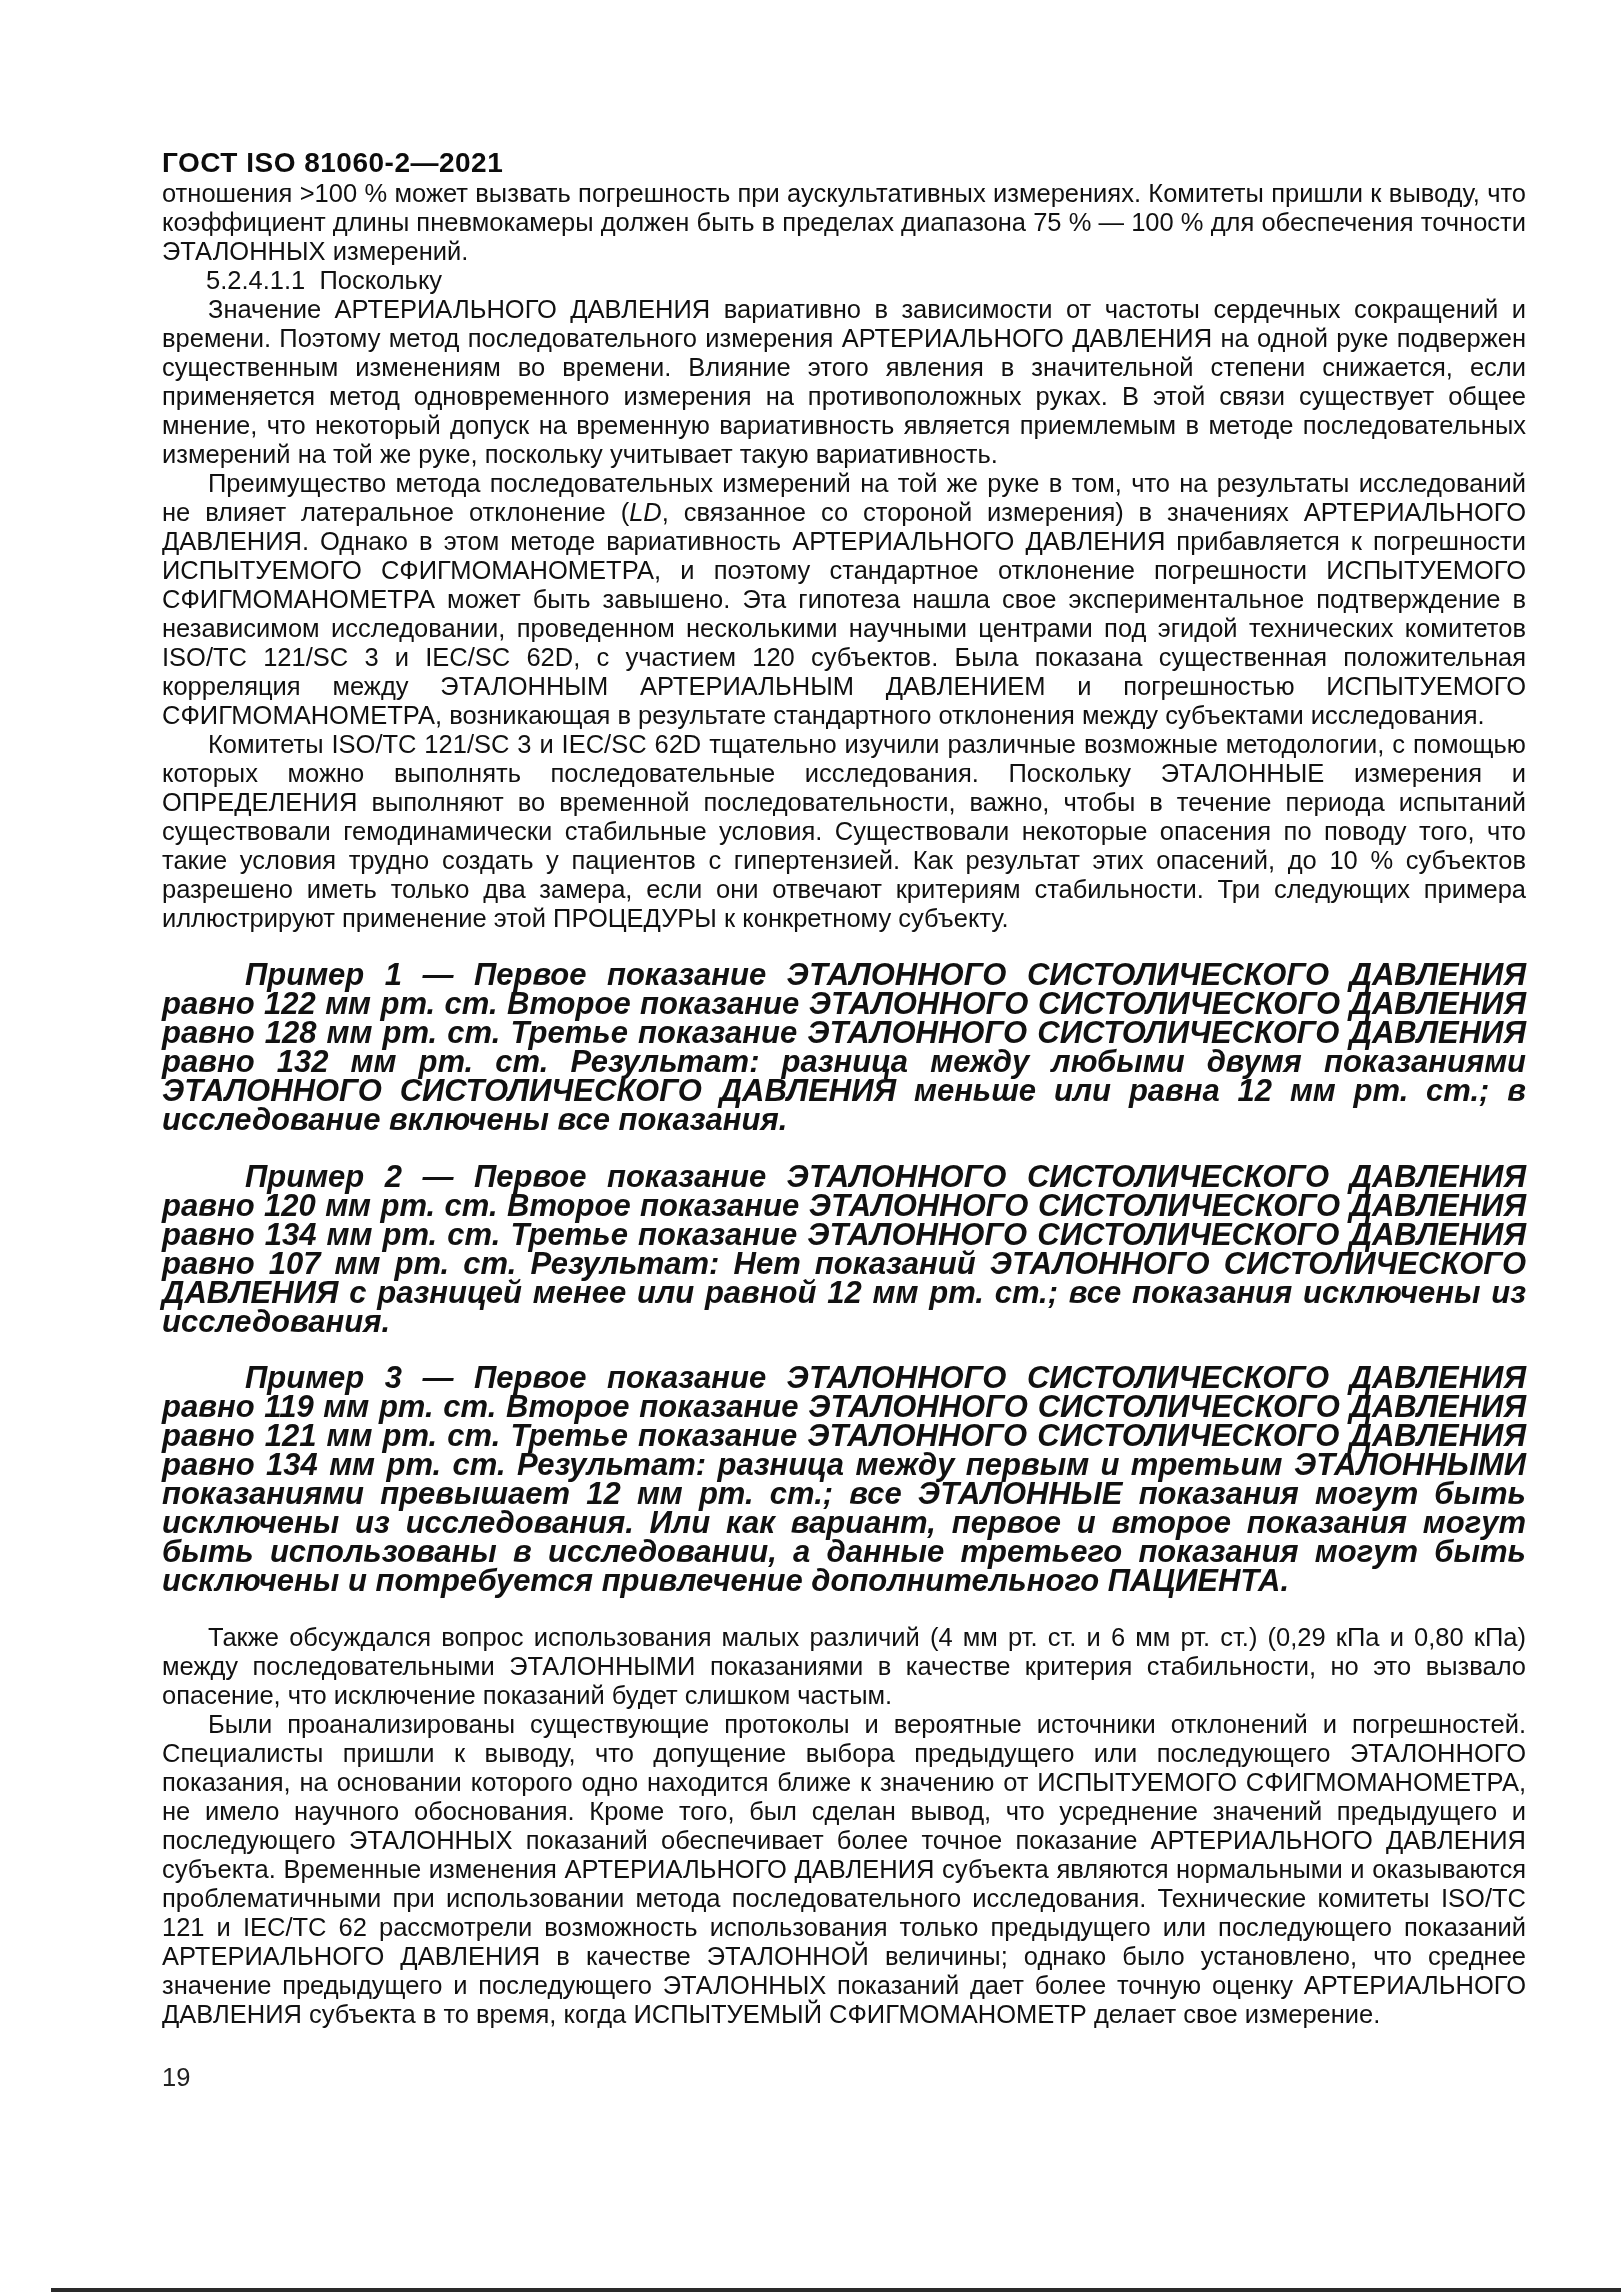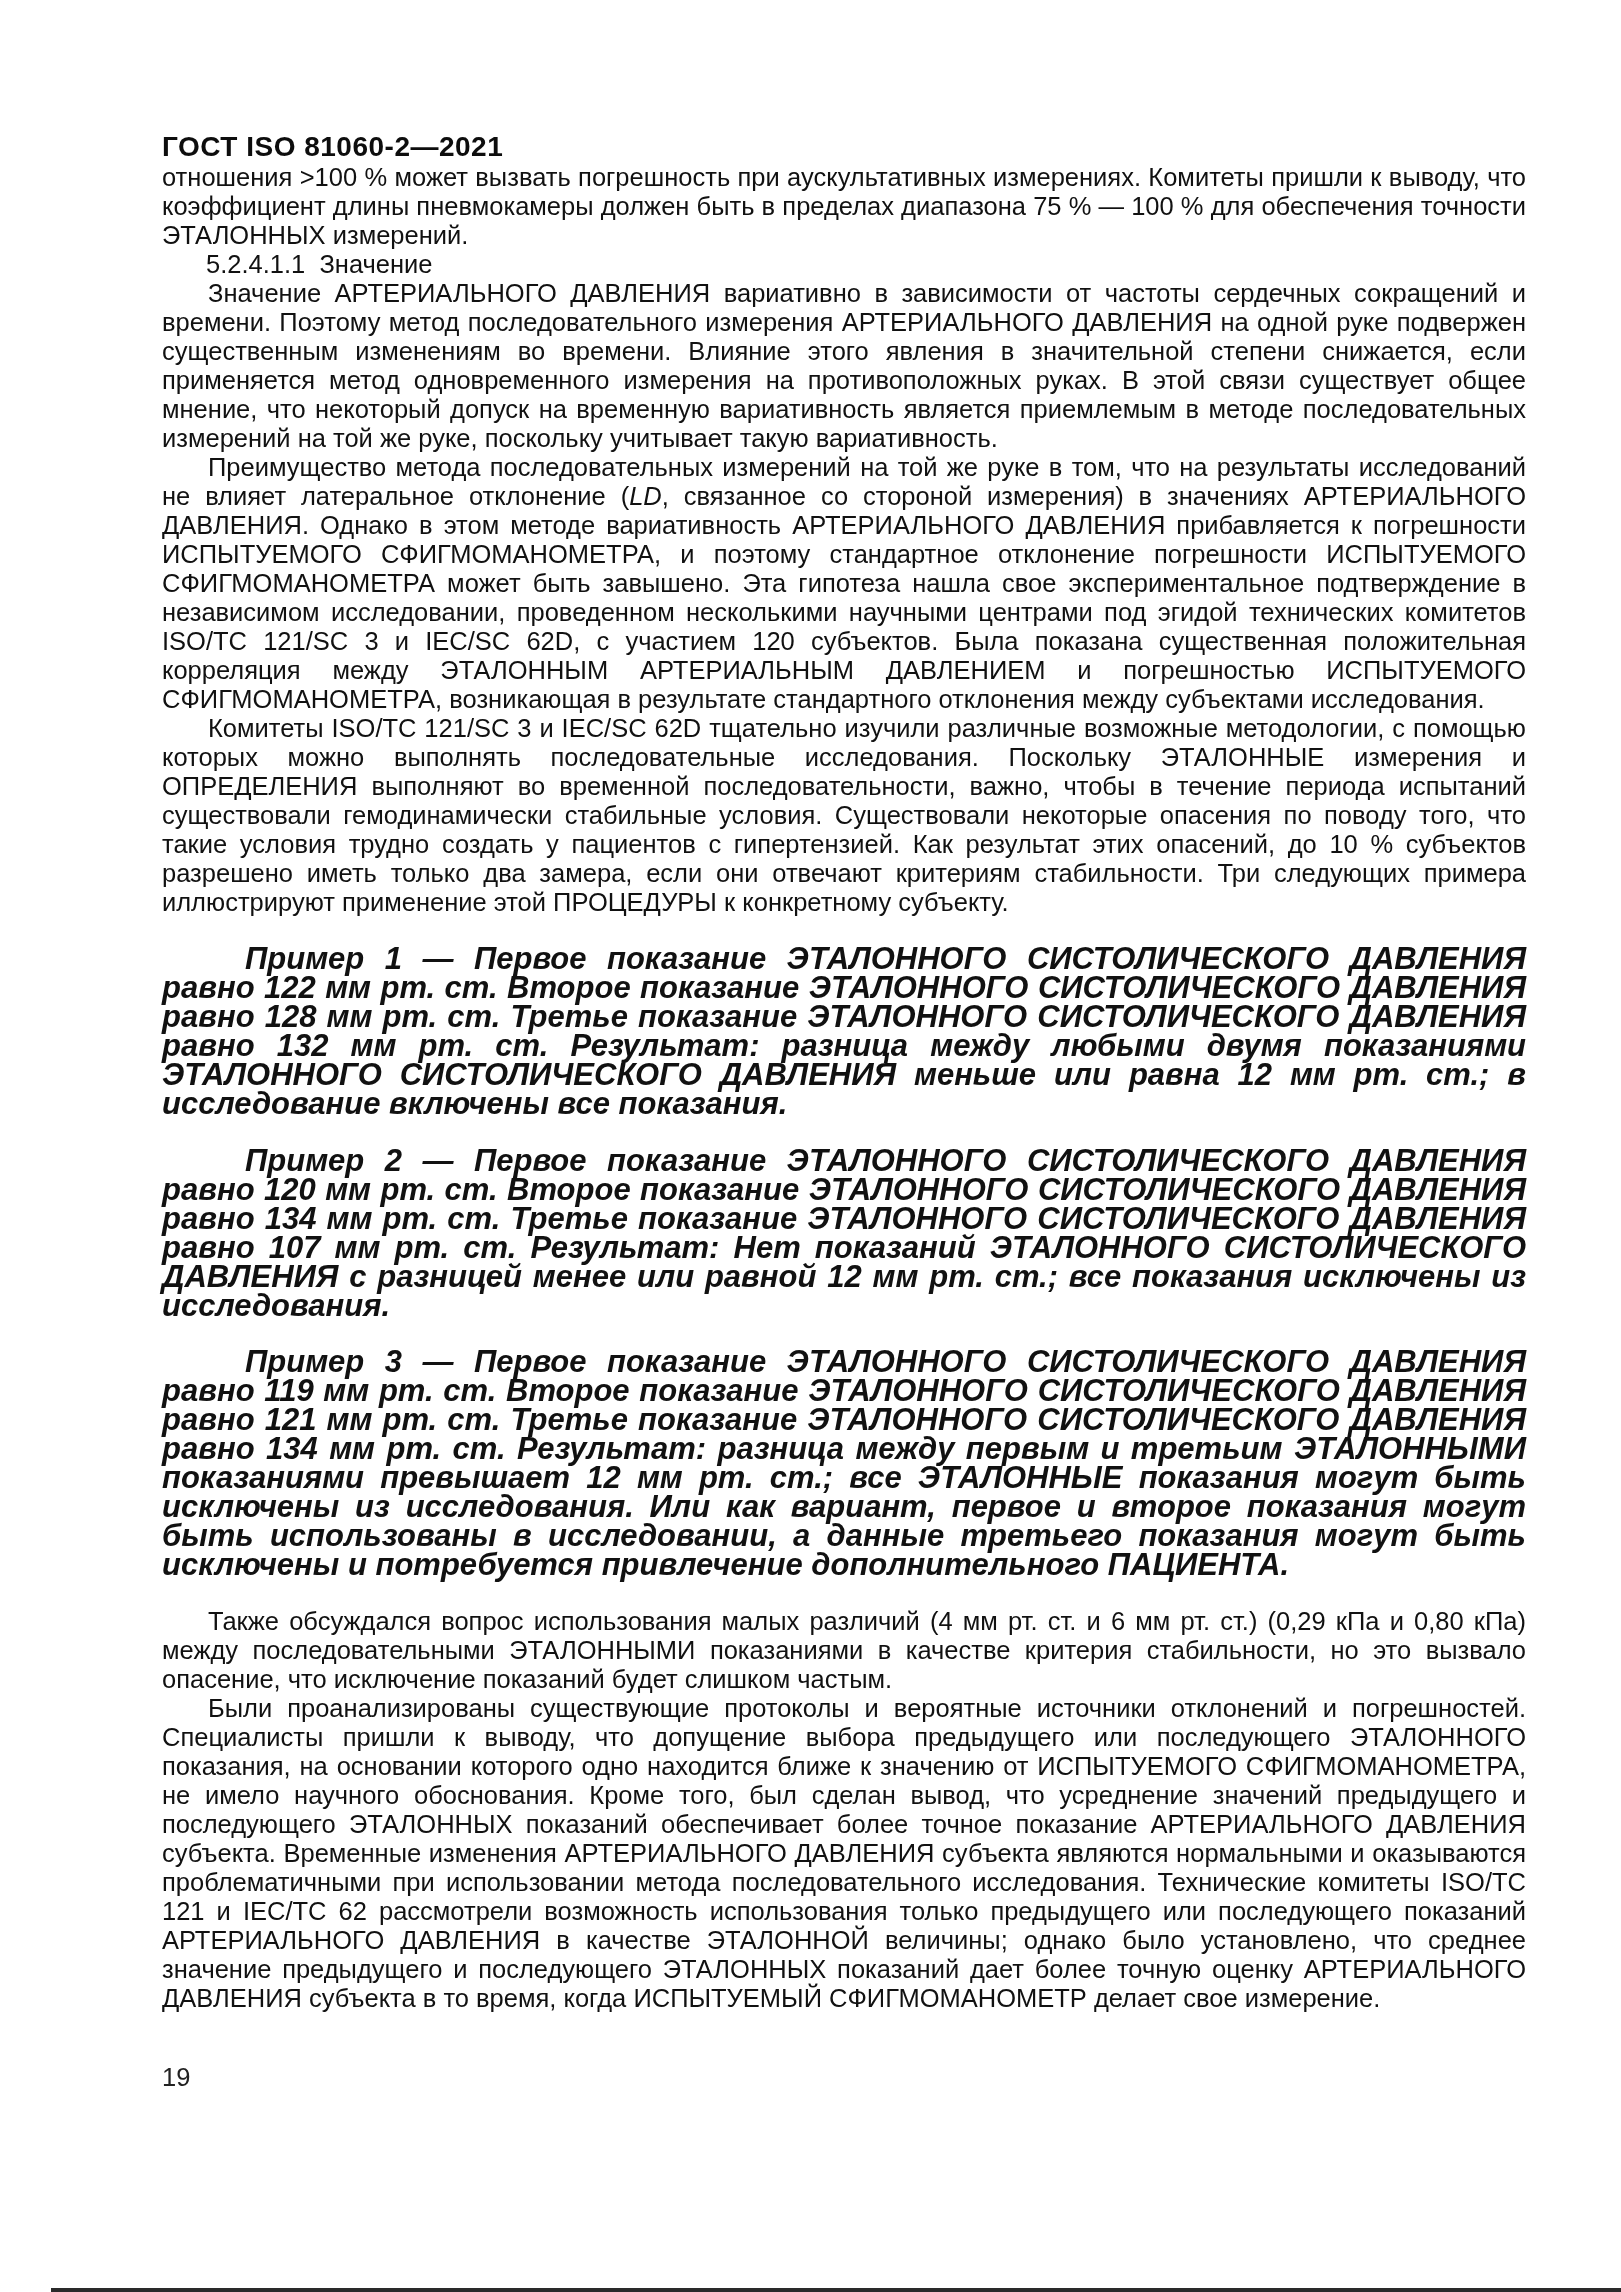--- a/index.html
+++ b/index.html
@@ -12,21 +12,21 @@
     width: 1621px;
     height: 2293px;
     background: #ffffff;
     overflow: hidden;
     font-family: "Liberation Sans", sans-serif;
     color: #111111;
   }
   .content {
     position: absolute;
     left: 162px;
-    top: 131px;
+    top: 147px;
     width: 1364px;
   }
   .doc-header {
     font-size: 28px;
     font-weight: bold;
     letter-spacing: 0.5px;
     color: #0d0d0d;
   }
   .doc-body {
     font-size: 25.5px;
@@ -71,21 +71,21 @@
   }
 </style>
 </head>
 <body>
 
 <div class="page">
   <div class="content">
     <div class="doc-header">ГОСТ ISO 81060-2—2021</div>
     <div class="doc-body">
         <p class="para body"><span>отношения &gt;100 % может вызвать погрешность при аускультативных измерениях. Комитеты пришли к выводу, что коэффициент длины пневмокамеры должен быть в пределах диапазона 75 % — 100 % для обеспечения точности ЭТАЛОННЫХ измерений.</span></p>
-        <p class="para heading"><span>5.2.4.1.1  Значение</span></p>
+        <p class="para heading"><span>5.2.4.1.1  Поскольку</span></p>
         <p class="para body-indent"><span>Значение АРТЕРИАЛЬНОГО ДАВЛЕНИЯ вариативно в зависимости от частоты сердечных сокращений и времени. Поэтому метод последовательного измерения АРТЕРИАЛЬНОГО ДАВЛЕНИЯ на одной руке подвержен существенным изменениям во времени. Влияние этого явления в значительной степени снижается, если применяется метод одновременного измерения на противоположных руках. В этой связи существует общее мнение, что некоторый допуск на временную вариативность является приемлемым в методе последовательных измерений на той же руке, поскольку учитывает такую вариативность.</span></p>
         <p class="para body-indent"><span>Преимущество метода последовательных измерений на той же руке в том, что на результаты исследований не влияет латеральное отклонение (</span><span class="i">LD</span><span>, связанное со стороной измерения) в значениях АРТЕРИАЛЬНОГО ДАВЛЕНИЯ. Однако в этом методе вариативность АРТЕРИАЛЬНОГО ДАВЛЕНИЯ прибавляется к погрешности ИСПЫТУЕМОГО СФИГМОМАНОМЕТРА, и поэтому стандартное отклонение погрешности ИСПЫТУЕМОГО СФИГМОМАНОМЕТРА может быть завышено. Эта гипотеза нашла свое экспериментальное подтверждение в независимом исследовании, проведенном несколькими научными центрами под эгидой технических комитетов ISO/TC 121/SC 3 и IEC/SC 62D, с участием 120 субъектов. Была показана существенная положительная корреляция между ЭТАЛОННЫМ АРТЕРИАЛЬНЫМ ДАВЛЕНИЕМ и погрешностью ИСПЫТУЕМОГО СФИГМОМАНОМЕТРА, возникающая в результате стандартного отклонения между субъектами исследования.</span></p>
         <p class="para body-indent"><span>Комитеты ISO/TC 121/SC 3 и IEC/SC 62D тщательно изучили различные возможные методологии, с помощью которых можно выполнять последовательные исследования. Поскольку ЭТАЛОННЫЕ измерения и ОПРЕДЕЛЕНИЯ выполняют во временной последовательности, важно, чтобы в течение периода испытаний существовали гемодинамически стабильные условия. Существовали некоторые опасения по поводу того, что такие условия трудно создать у пациентов с гипертензией. Как результат этих опасений, до 10 % субъектов разрешено иметь только два замера, если они отвечают критериям стабильности. Три следующих примера иллюстрируют применение этой ПРОЦЕДУРЫ к конкретному субъекту.</span></p>
         <p class="para example"><span>Пример 1 — Первое показание ЭТАЛОННОГО СИСТОЛИЧЕСКОГО ДАВЛЕНИЯ равно 122 мм рт. ст. Второе показание ЭТАЛОННОГО СИСТОЛИЧЕСКОГО ДАВЛЕНИЯ равно 128 мм рт. ст. Третье показание ЭТАЛОННОГО СИСТОЛИЧЕСКОГО ДАВЛЕНИЯ равно 132 мм рт. ст. Результат: разница между любыми двумя показаниями ЭТАЛОННОГО СИСТОЛИЧЕСКОГО ДАВЛЕНИЯ меньше или равна 12 мм рт. ст.; в исследование включены все показания.</span></p>
         <p class="para example"><span>Пример 2 — Первое показание ЭТАЛОННОГО СИСТОЛИЧЕСКОГО ДАВЛЕНИЯ равно 120 мм рт. ст. Второе показание ЭТАЛОННОГО СИСТОЛИЧЕСКОГО ДАВЛЕНИЯ равно 134 мм рт. ст. Третье показание ЭТАЛОННОГО СИСТОЛИЧЕСКОГО ДАВЛЕНИЯ равно 107 мм рт. ст. Результат: Нет показаний ЭТАЛОННОГО СИСТОЛИЧЕСКОГО ДАВЛЕНИЯ с разницей менее или равной 12 мм рт. ст.; все показания исключены из исследования.</span></p>
         <p class="para example"><span>Пример 3 — Первое показание ЭТАЛОННОГО СИСТОЛИЧЕСКОГО ДАВЛЕНИЯ равно 119 мм рт. ст. Второе показание ЭТАЛОННОГО СИСТОЛИЧЕСКОГО ДАВЛЕНИЯ равно 121 мм рт. ст. Третье показание ЭТАЛОННОГО СИСТОЛИЧЕСКОГО ДАВЛЕНИЯ равно 134 мм рт. ст. Результат: разница между первым и третьим ЭТАЛОННЫМИ показаниями превышает 12 мм рт. ст.; все ЭТАЛОННЫЕ показания могут быть исключены из исследования. Или как вариант, первое и второе показания могут быть использованы в исследовании, а данные третьего показания могут быть исключены и потребуется привлечение дополнительного ПАЦИЕНТА.</span></p>
         <p class="para body-indent"><span>Также обсуждался вопрос использования малых различий (4 мм рт. ст. и 6 мм рт. ст.) (0,29 кПа и 0,80 кПа) между последовательными ЭТАЛОННЫМИ показаниями в качестве критерия стабильности, но это вызвало опасение, что исключение показаний будет слишком частым.</span></p>
         <p class="para body-indent"><span>Были проанализированы существующие протоколы и вероятные источники отклонений и погрешностей. Специалисты пришли к выводу, что допущение выбора предыдущего или последующего ЭТАЛОННОГО показания, на основании которого одно находится ближе к значению от ИСПЫТУЕМОГО СФИГМОМАНОМЕТРА, не имело научного обоснования. Кроме того, был сделан вывод, что усреднение значений предыдущего и последующего ЭТАЛОННЫХ показаний обеспечивает более точное показание АРТЕРИАЛЬНОГО ДАВЛЕНИЯ субъекта. Временные изменения АРТЕРИАЛЬНОГО ДАВЛЕНИЯ субъекта являются нормальными и оказываются проблематичными при использовании метода последовательного исследования. Технические комитеты ISO/TC 121 и IEC/TC 62 рассмотрели возможность использования только предыдущего или последующего показаний АРТЕРИАЛЬНОГО ДАВЛЕНИЯ в качестве ЭТАЛОННОЙ величины; однако было установлено, что среднее значение предыдущего и последующего ЭТАЛОННЫХ показаний дает более точную оценку АРТЕРИАЛЬНОГО ДАВЛЕНИЯ субъекта в то время, когда ИСПЫТУЕМЫЙ СФИГМОМАНОМЕТР делает свое измерение.</span></p>
       </div>
   </div>

